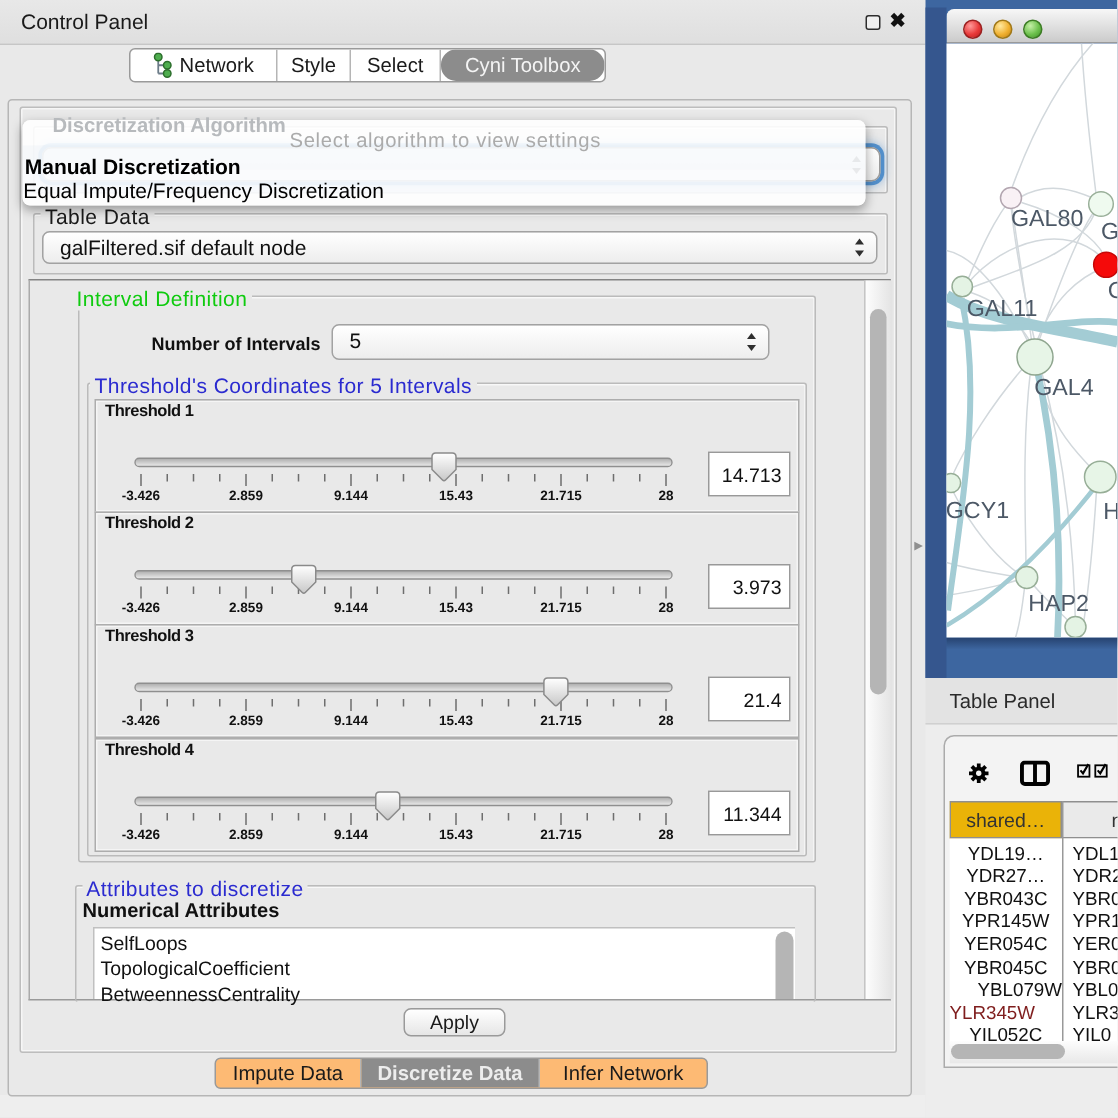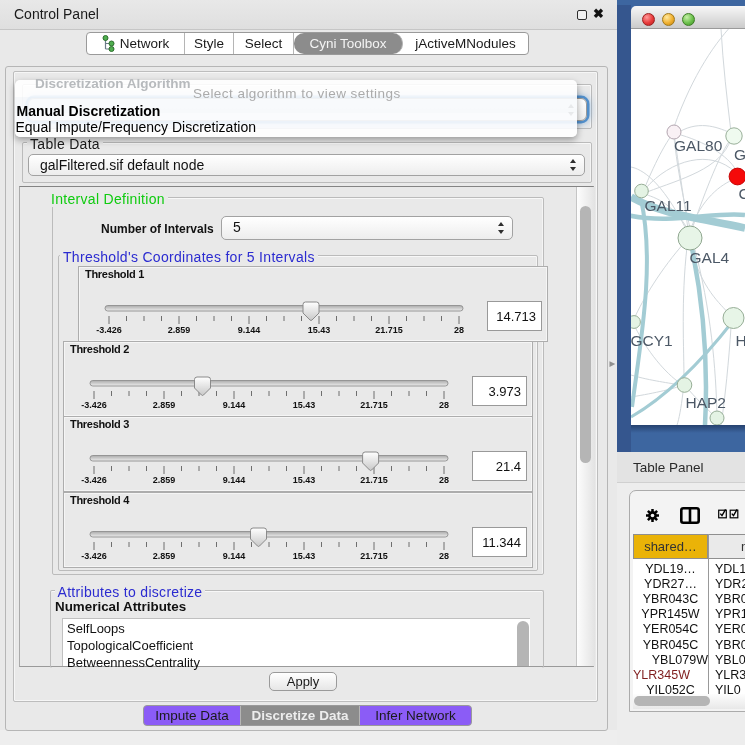--- a/index.html
+++ b/index.html
@@ -33,21 +33,21 @@
 .thbox{border:1px solid #adadad;box-shadow:inset 0 0 0 1px #f5f5f5;background:#e9e9e9;}
 .thlabel{position:absolute;left:6px;top:1px;font-size:11px;font-weight:bold;letter-spacing:-0.3px;color:#111;}
 .ticklab{position:absolute;font-size:9px;font-weight:bold;color:#111;transform:translateX(-50%);}
 .vfield{position:absolute;background:#fff;border:1px solid #999;font-size:13px;color:#111;text-align:right;}
 .vfield span{position:absolute;right:5px;top:7px;}
 
 .vsbtrack{background:linear-gradient(to right,#fdfdfd,#e3e3e3);}
 .sbthumb{background:#b5b5b5;border-radius:6px;}
 
 #applybtn{left:269px;top:672px;width:66px;height:17px;border:1px solid #9a9a9a;border-radius:5px;background:linear-gradient(#ffffff,#e6e6e6);text-align:center;font-size:13px;line-height:17px;color:#1a1a1a;}
-#bottabs{left:143px;top:705px;height:19px;background:#8b5cf6;border:1px solid #9a9a9a;border-radius:4px;display:flex;font-size:13.5px;color:#1a1a1a;overflow:hidden;}
+#bottabs{left:143px;top:705px;height:19px;background:#fdba74;border:1px solid #9a9a9a;border-radius:4px;display:flex;font-size:13.5px;color:#1a1a1a;overflow:hidden;}
 #bottabs .seg{height:19px;line-height:19px;border-right:1px solid #b5b5b5;text-align:center;box-sizing:border-box;}
 #bottabs .seg:last-child{border-right:none;}
 #bottabs .sel{background:#8c8c8c;color:#ededed;}
 
 #popup{z-index:30;left:14.5px;top:80px;width:562px;height:57px;background:rgba(255,255,255,0.9);border-radius:5px;box-shadow:0 3px 7px rgba(0,0,0,0.35);font-size:14px;}
 #popup .r1{position:absolute;left:178.5px;top:6px;color:#ababab;font-size:13.5px;letter-spacing:0.45px;}
 #popup .r2{position:absolute;left:2px;top:23px;font-weight:bold;color:#000;}
 #popup .r3{position:absolute;left:1px;top:39px;color:#000;}
 
 #bluebg{left:617px;top:0;width:128px;height:452px;background:#3d66a0;}
@@ -83,21 +83,20 @@
 <div class="abs" id="toptabs">
   <div class="seg" style="width:98px;"><svg width="13" height="17" viewBox="0 0 13 17">
         <path d="M 3.5,3 V 14 M 3.5,8.5 H 9.5 M 3.5,14 H 9.5" fill="none" stroke="#6b7b88" stroke-width="1.2"></path>
         <circle cx="3.5" cy="3" r="2.5" fill="#4fae4f" stroke="#2c6e2c"></circle>
         <circle cx="9.5" cy="8.5" r="2.5" fill="#4fae4f" stroke="#2c6e2c"></circle>
         <circle cx="9.5" cy="14" r="2.5" fill="#4fae4f" stroke="#2c6e2c"></circle>
       </svg>Network</div>
   <div class="seg" style="width:49px;">Style</div>
   <div class="seg" style="width:60px;">Select</div>
   <div class="seg sel" style="width:109px;">Cyni Toolbox</div>
-  <div class="seg" style="width:125px;">jActiveMNodules</div>
 </div>
 
 <div class="abs" style="left:0;top:730px;width:617px;height:15px;background:#eeeeee;"></div>
 <div class="abs" id="outerpanel"></div>
 <div class="abs" id="cynipanel"></div>
 
 <div class="abs tpanel" style="left:22px;top:84px;width:568px;height:43px;"></div>
 <div class="abs" style="left:33px;top:76px;font-size:13.5px;font-weight:bold;color:#b7babd;padding:0 2px;z-index:40;">Discretization Algorithm</div>
 <div class="abs combo" style="left:28px;top:98px;width:557px;height:21px;border:1px solid #9a9a9a;box-shadow:0 0 0 2.5px rgba(70,135,200,0.9),0 0 6px 3px rgba(90,150,210,0.5);border-radius:6px;">
     <div class="carr" style="right:11px;"></div>
@@ -119,21 +118,21 @@
 <div class="abs tlabel" style="left:48px;top:191px;color:#0fcb0f;">Interval Definition</div>
 <div class="abs" style="left:101px;top:222px;font-size:12px;font-weight:bold;color:#111;">Number of Intervals</div>
 <div class="abs combo" style="left:221px;top:216px;width:290px;height:22px;">
     <span class="ctext">5</span>
     <div class="carr"></div>
   </div>
 
 <div class="abs tpanel" style="left:58px;top:255px;width:478px;height:314px;"></div>
 <div class="abs tlabel" style="left:60px;top:249px;color:#2b2bd0;">Threshold's Coordinates for 5 Intervals</div>
 <div id="thholder">
-    <div class="abs thbox" style="left:78px;top:266px;width:468px;height:74px;">
+    <div class="abs thbox" style="left:63px;top:266px;width:468px;height:74px;">
       <div class="thlabel">Threshold 1</div>
       <svg width="400" height="34" viewBox="0 0 400 34" style="position:absolute;left:20px;top:27px;">
         <rect x="6" y="11.5" width="358" height="5.5" rx="2.75" fill="url(#tg)" stroke="#8f8f8f" stroke-width="0.9"></rect>
         <path d="M10,22 v8 M80,22 v8 M150,22 v8 M220,22 v8 M290,22 v8 M360,22 v8 M27.5,22 v5 M45,22 v5 M62.5,22 v5 M97.5,22 v5 M115,22 v5 M132.5,22 v5 M167.5,22 v5 M185,22 v5 M202.5,22 v5 M237.5,22 v5 M255,22 v5 M272.5,22 v5 M307.5,22 v5 M325,22 v5 M342.5,22 v5 " stroke="#6e6e6e" stroke-width="1" fill="none"></path>
         <path d="M 204,19 L 204,10.5 Q 204,8 206.5,8 L 217.5,8 Q 220,8 220,10.5 L 220,19 L 213,26 Q 212,27 211,26 Z" fill="url(#thg)" stroke="#8a8a8a"></path>
       </svg>
       <div class="ticklab" style="left:30px;top:58px;">-3.426</div>
       <div class="ticklab" style="left:100px;top:58px;">2.859</div>
       <div class="ticklab" style="left:170px;top:58px;">9.144</div>
       <div class="ticklab" style="left:240px;top:58px;">15.43</div>

